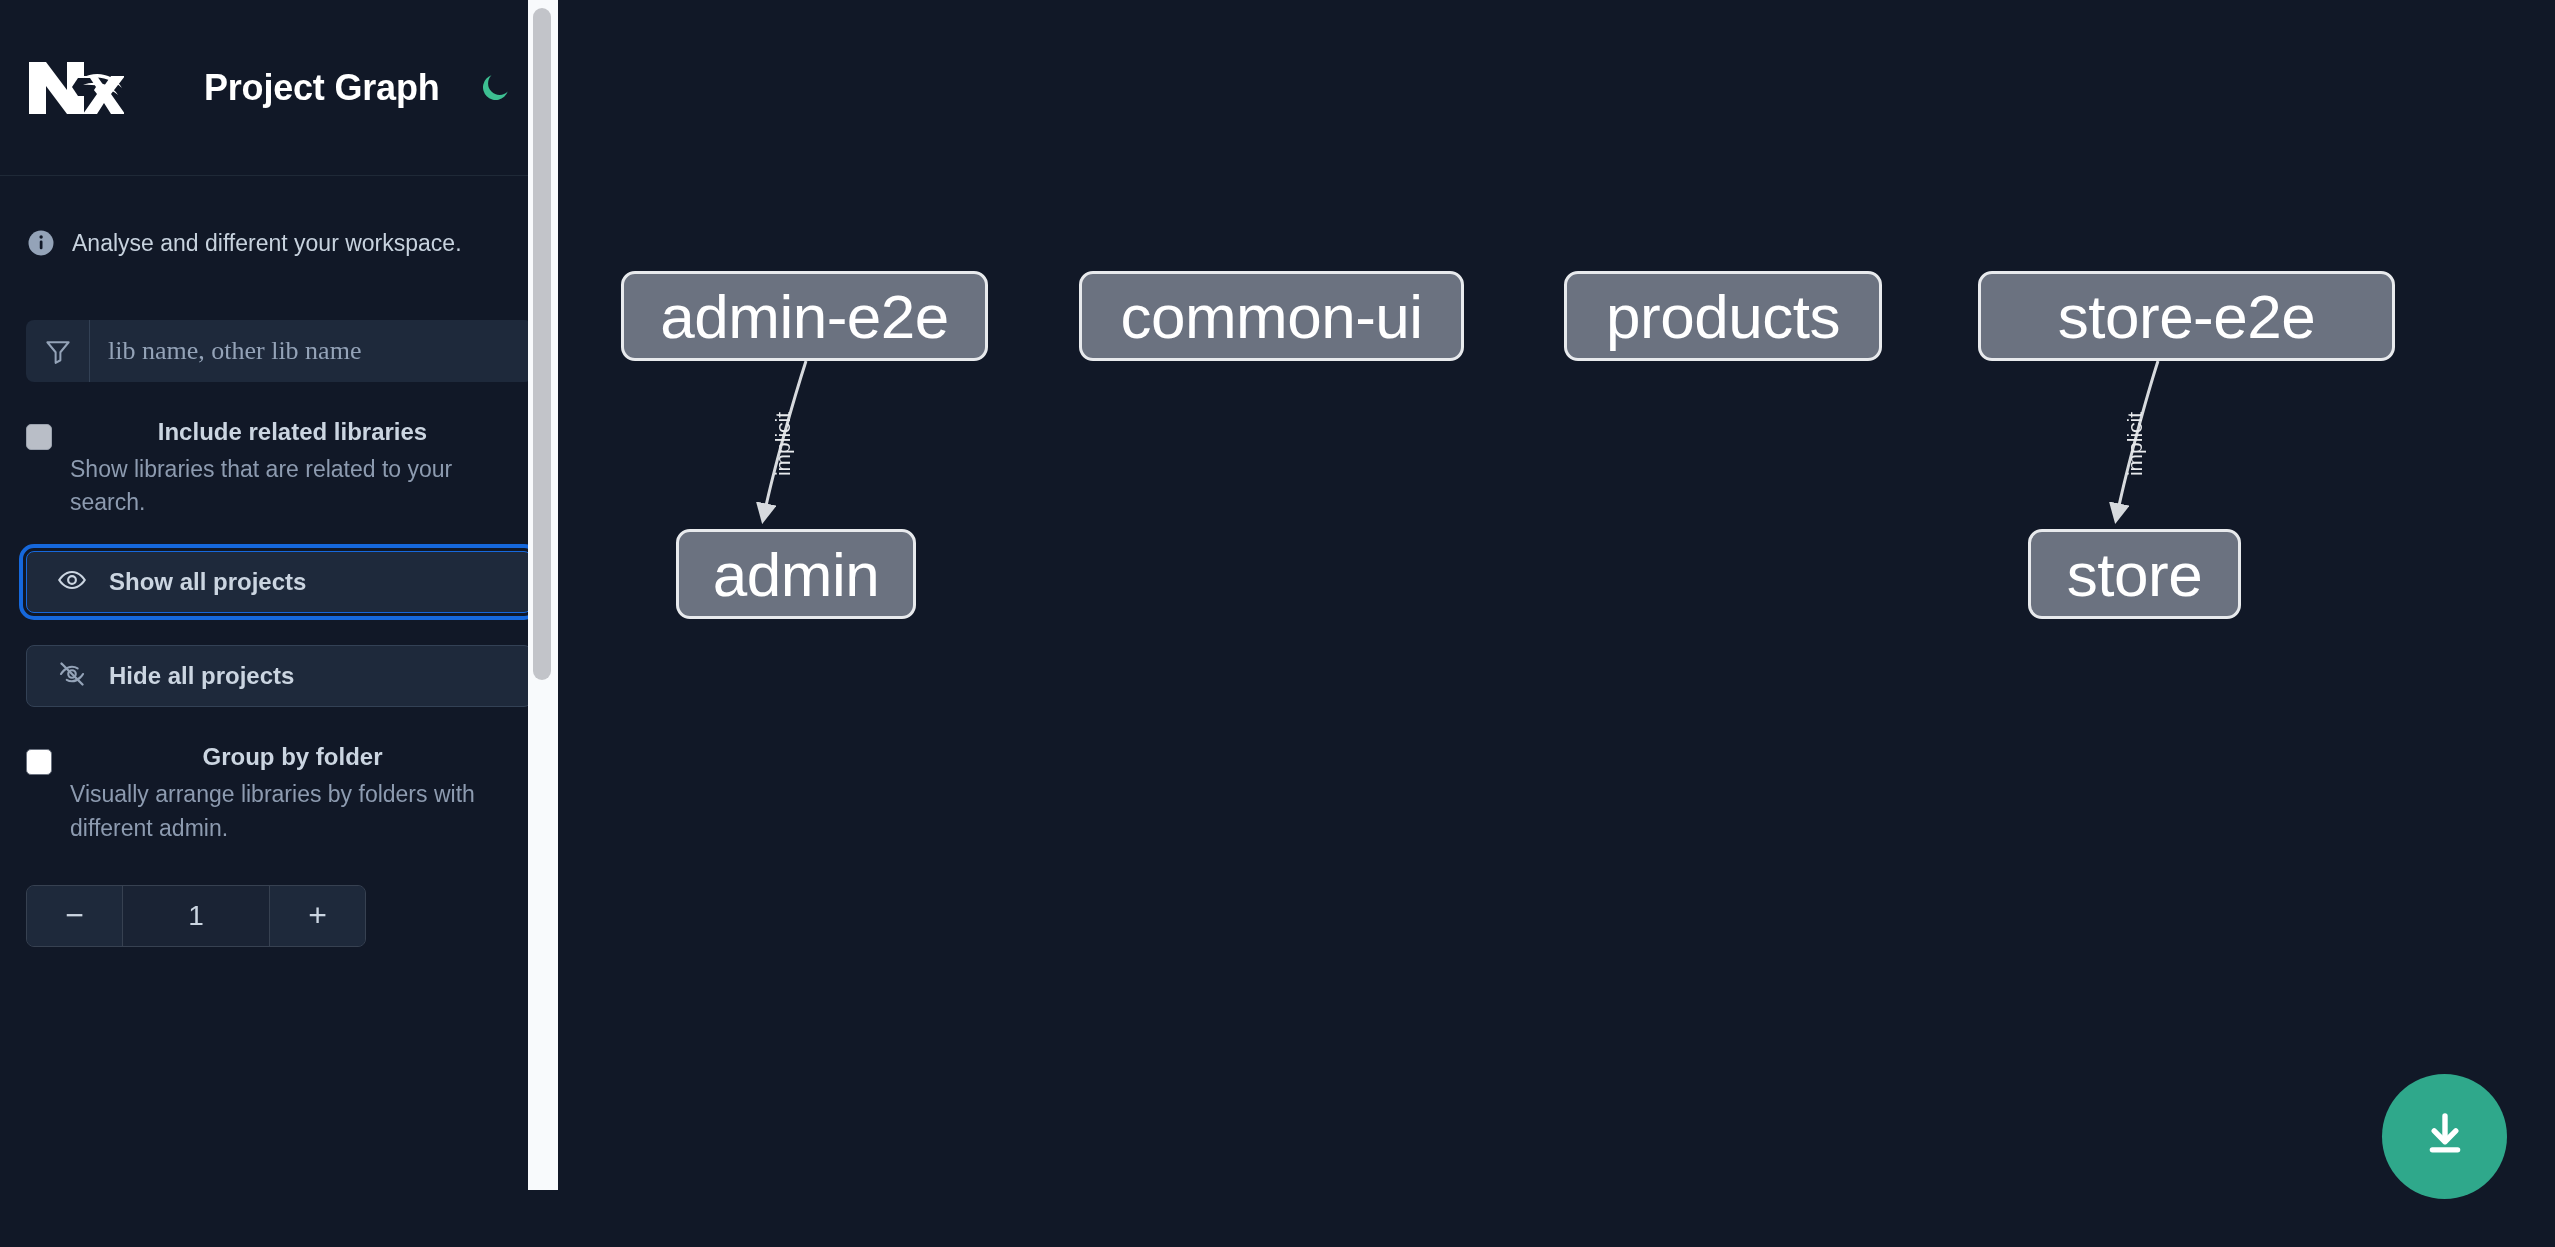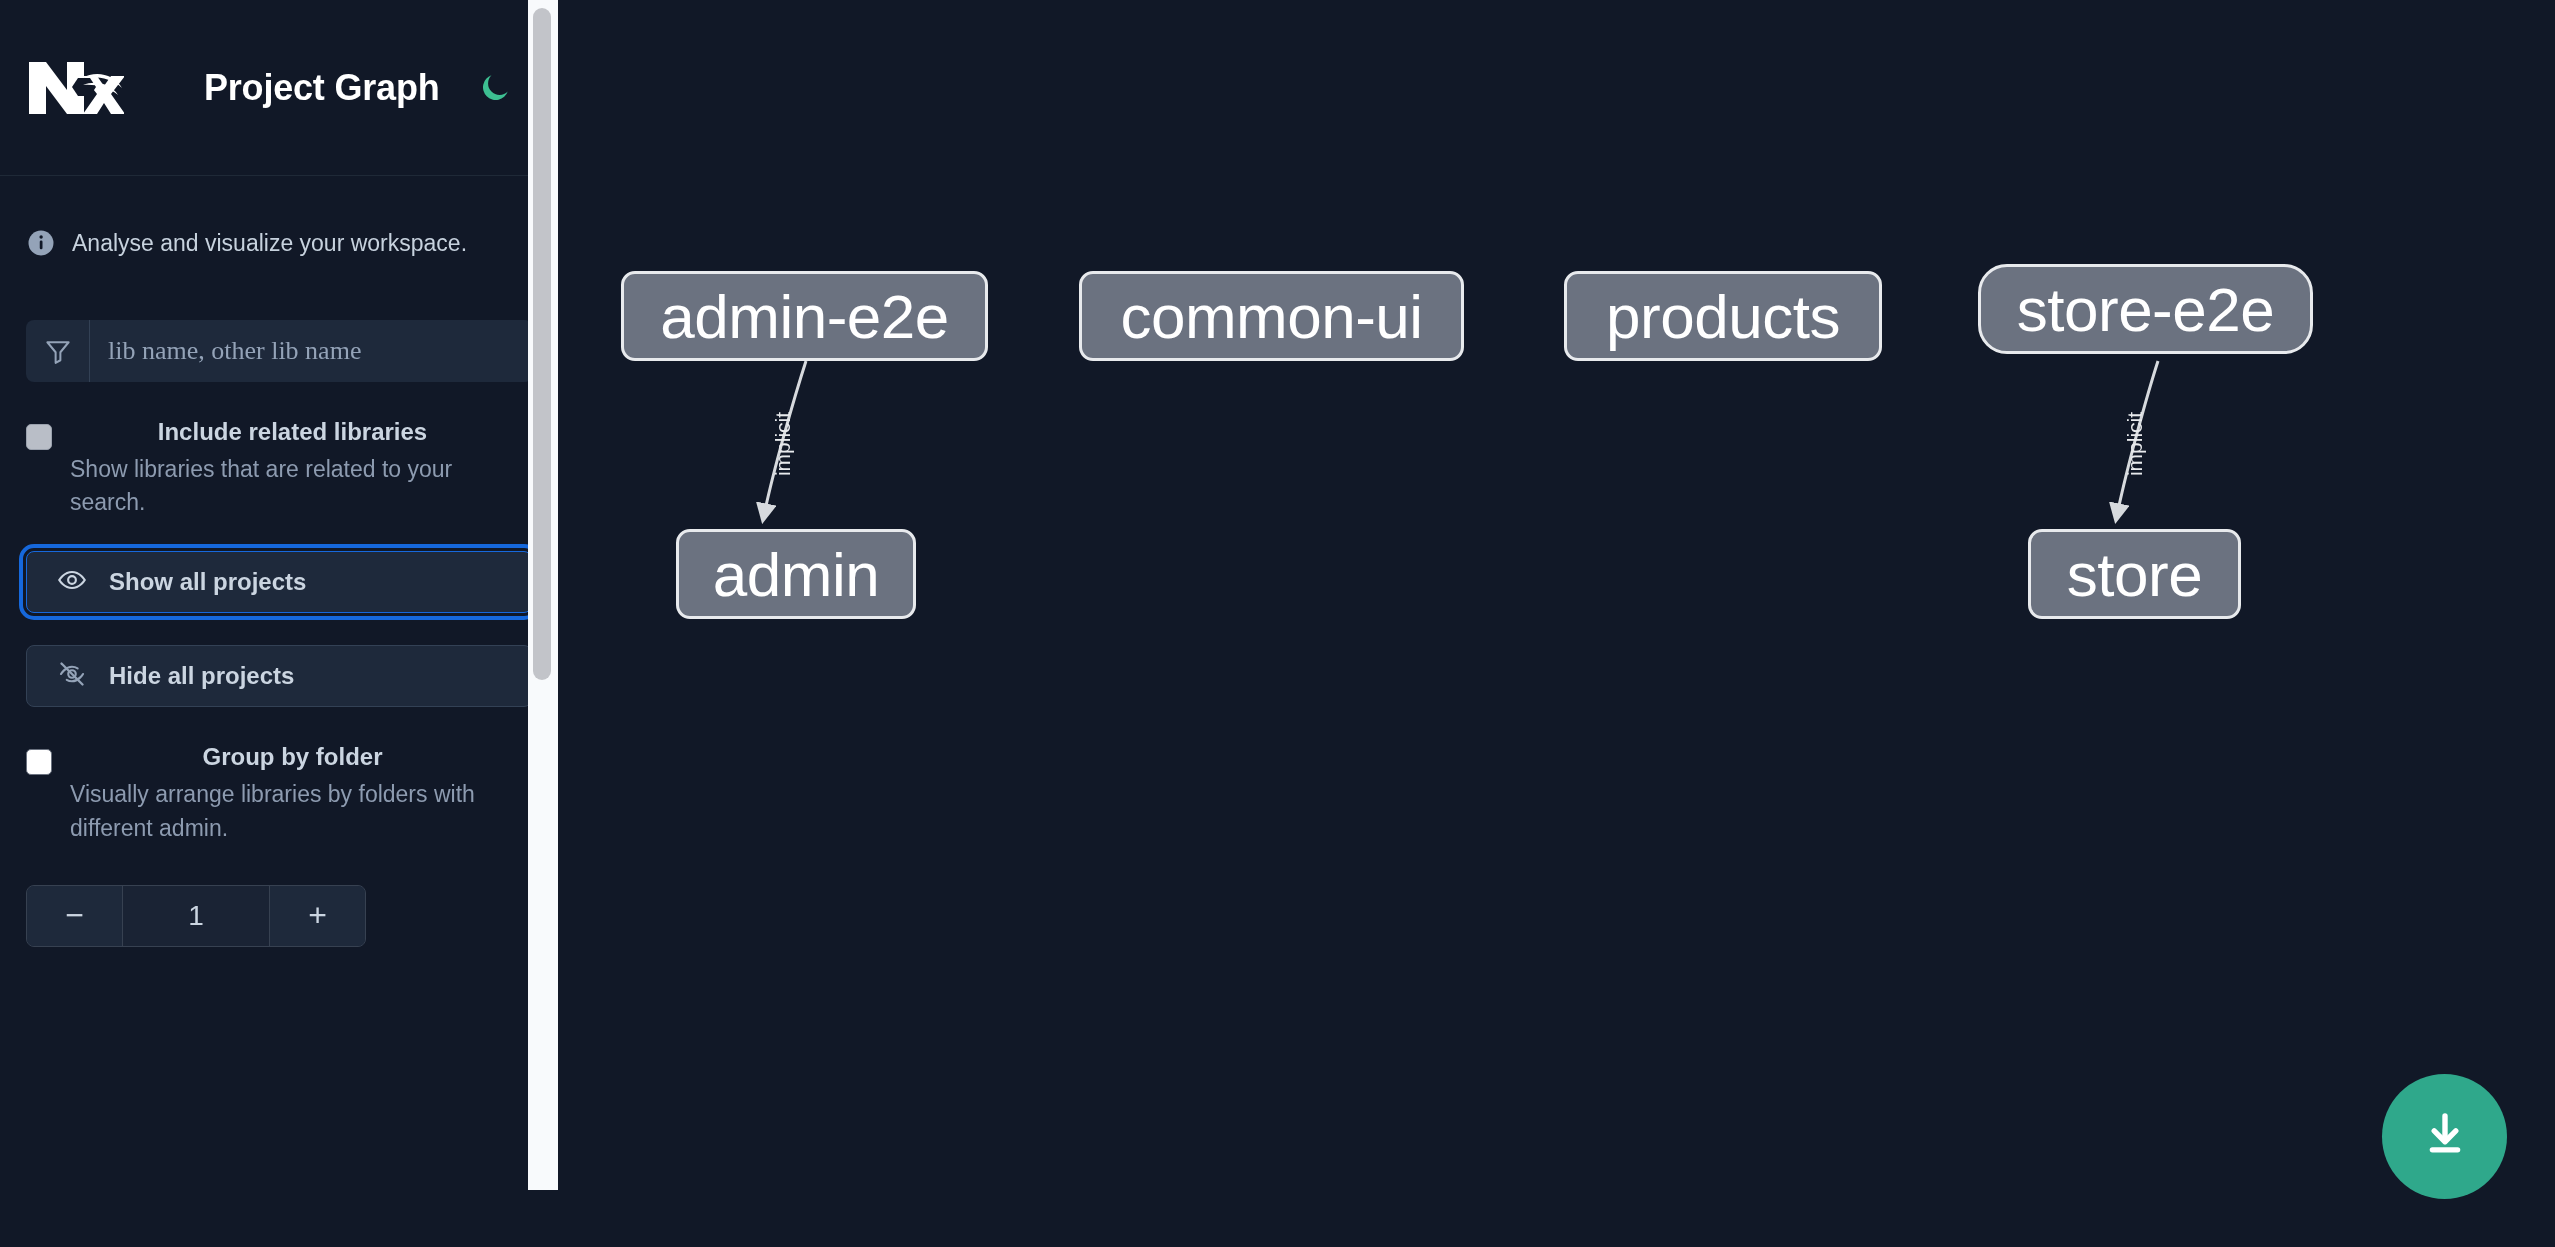--- a/index.html
+++ b/index.html
@@ -300,21 +300,21 @@
     <div class="sb-body">
 
       <div class="blurb">
         <span class="info-icon">
           <svg viewBox="0 0 24 24" width="30" height="30" aria-hidden="true">
             <circle cx="12" cy="12" r="10" fill="#94a3b8"></circle>
             <rect x="11" y="10" width="2.2" height="7" rx="1" fill="#111827"></rect>
             <circle cx="12.1" cy="7.2" r="1.35" fill="#111827"></circle>
           </svg>
         </span>
-        <span class="blurb-text">Analyse and visualize your workspace.</span>
+        <span class="blurb-text">Analyse and different your workspace.</span>
       </div>
 
       <div class="search-wrap">
         <span class="search-icon-box">
           <svg viewBox="0 0 24 24" width="30" height="30" aria-hidden="true">
             <path d="M3.5 5h17l-6.6 8v6.4l-3.8 2.1V13z" fill="none" stroke="#94a3b8" stroke-width="1.6" stroke-linejoin="round"></path>
           </svg>
         </span>
         <input class="search-input" type="text" placeholder="lib name, other lib name" value="" style="">
       </div>
@@ -381,21 +381,21 @@
       <path d="M 248 361 C 238 392 215 470 205 520" fill="none" stroke="#d7dade" stroke-width="3" marker-end="url(#arrow)"></path>
       <path d="M 1600 361 C 1590 392 1568 470 1558 520" fill="none" stroke="#d7dade" stroke-width="3" marker-end="url(#arrow)"></path>
     </svg>
 
     <div class="edge-label" style="left:193px; top:432px; transform:rotate(-90deg);">implicit</div>
     <div class="edge-label" style="left:1545px; top:432px; transform:rotate(-90deg);">implicit</div>
 
     <div class="node" style="left:63px;  top:271px; width:367px; height:90px;">admin-e2e</div>
     <div class="node" style="left:521px; top:271px; width:385px; height:90px;">common-ui</div>
     <div class="node" style="left:1006px; top:271px; width:318px; height:90px;">products</div>
-    <div class="node" style="left:1420px; top:264px; width:335px; height:90px;border-radius:29px;">store-e2e</div>
+    <div class="node" style="left:1420px; top:271px; width:417px; height:90px;">store-e2e</div>
     <div class="node" style="left:118px;  top:529px; width:240px; height:90px;">admin</div>
     <div class="node" style="left:1470px; top:529px; width:213px; height:90px;">store</div>
 
     <button class="fab">
       <span>
         <svg viewBox="0 0 24 24" width="54" height="54" aria-hidden="true">
           <path d="M12 3.5 v10.5" stroke="#ffffff" stroke-width="2.4" stroke-linecap="round" fill="none"></path>
           <path d="M7.2 10.2 L12 15 L16.8 10.2" stroke="#ffffff" stroke-width="2.4" stroke-linecap="round" stroke-linejoin="round" fill="none"></path>
           <path d="M6.4 18.6 h11.2" stroke="#ffffff" stroke-width="2.4" stroke-linecap="round" fill="none"></path>
         </svg>

